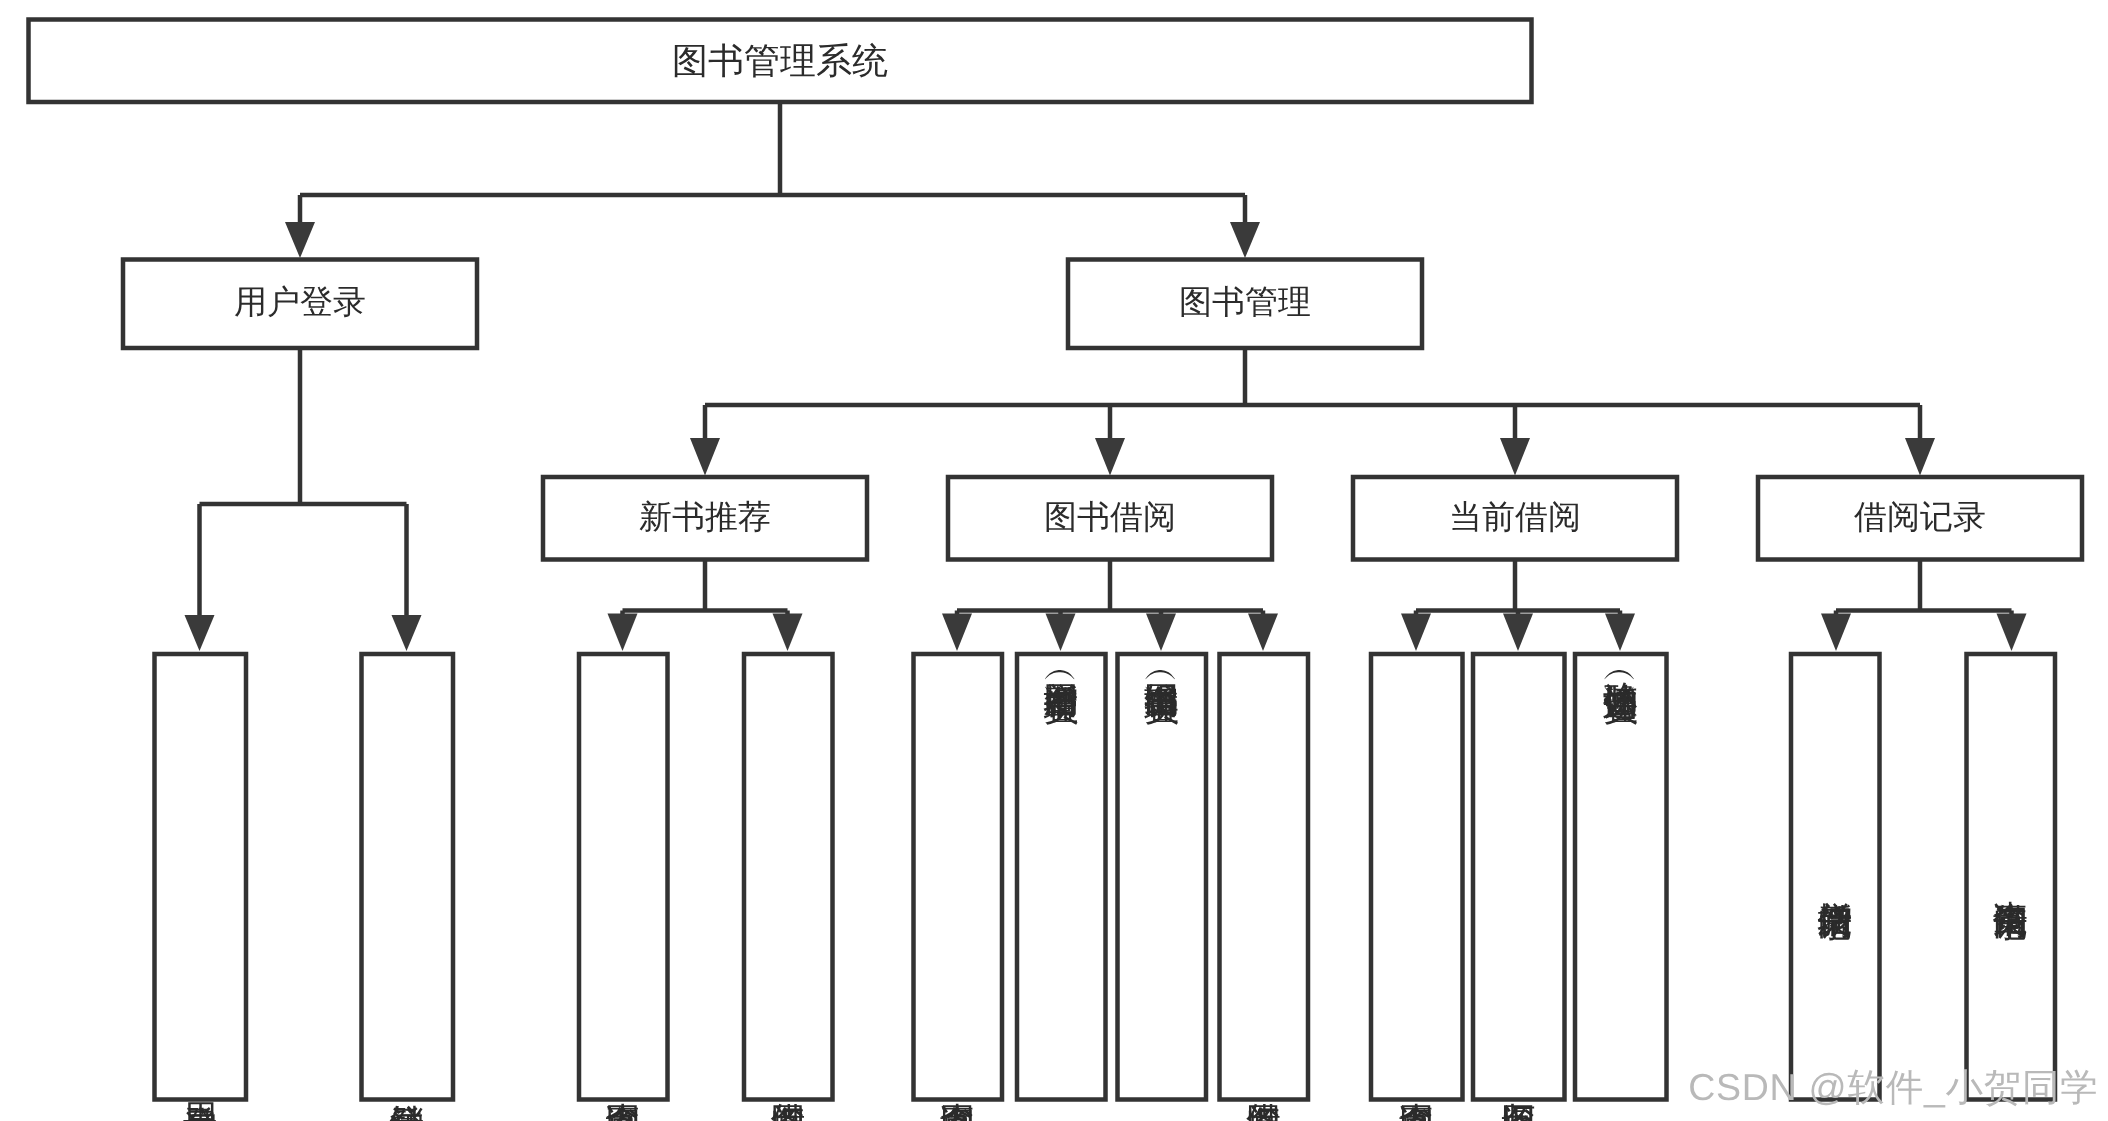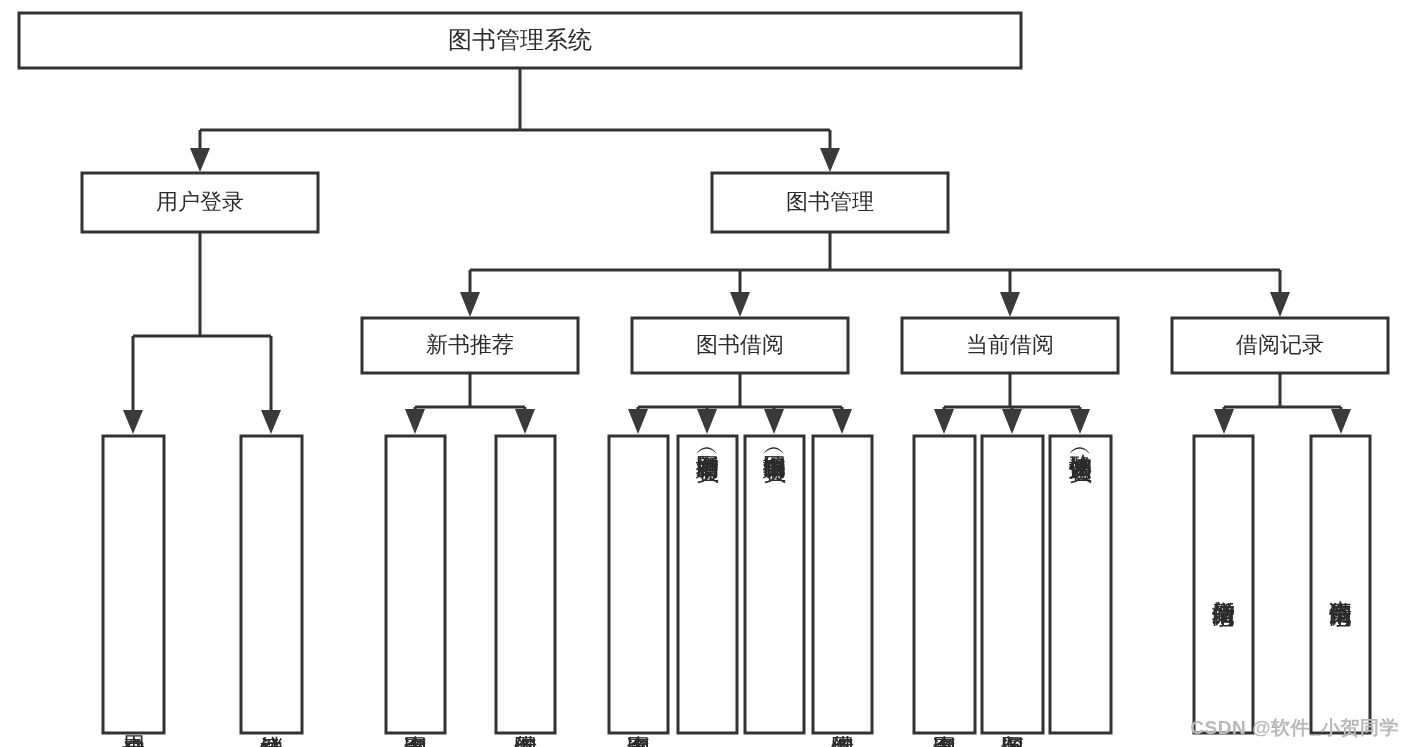--- a/index.html
+++ b/index.html
@@ -70,25 +70,24 @@
     line-height: 1.08;
     color: #2b2b2b;
     letter-spacing: 1px;
     white-space: nowrap;
   }
   .watermark {
     position: absolute;
     right: 6px;
     bottom: 6px;
     font-family: "Liberation Sans", "DejaVu Sans", sans-serif;
-    font-size: 19px;
+    font-size: 25px;
     color: #b9b9b9;
     letter-spacing: 0.5px;
     user-select: none;
-    font-weight: bold;
   }
 </style>
 </head>
 <body>
 
 <div id="diagram-root">
 
   <svg class="flow" viewBox="0 0 1405 747" xmlns="http://www.w3.org/2000/svg">
 
     <g>

